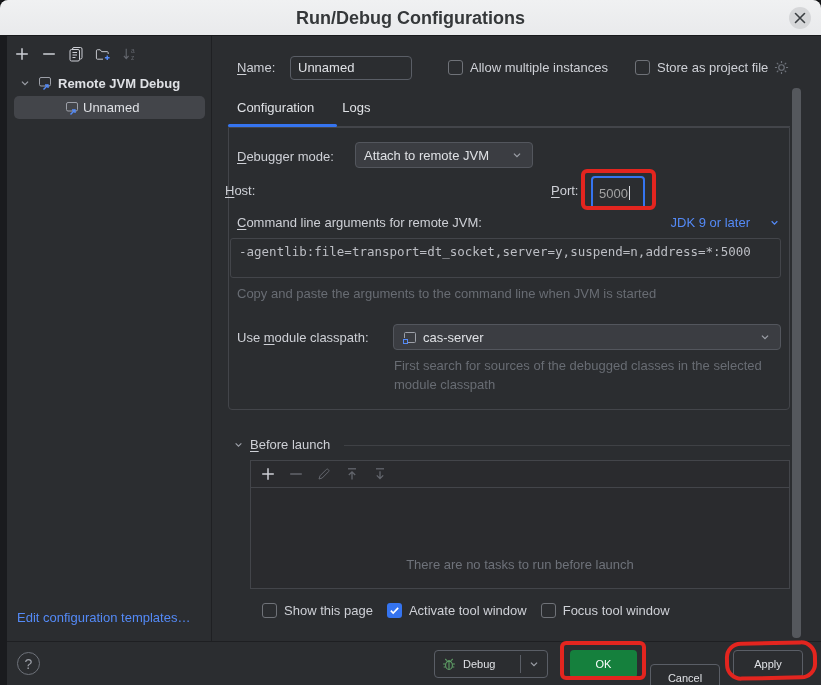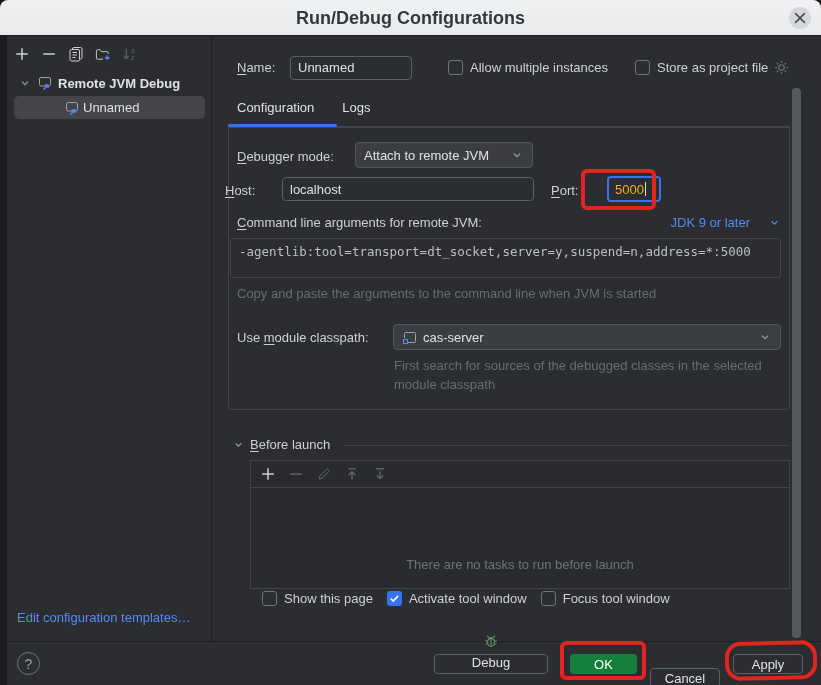--- a/index.html
+++ b/index.html
@@ -57,53 +57,53 @@
 
   .lbl-debugger { position:absolute; left:24px; top:113px; }
   .combo { background:#3B3D42; border:1px solid #53565D; border-radius:4px; display:flex;
            align-items:center; padding:0 8px; color:#DFE1E5; }
   .combo-debugger { position:absolute; left:142px; top:106px; width:178px; height:26px; }
   .combo .chev { margin-left:auto; color:#9DA0A8; }
 
   .lbl-host { position:absolute; left:12px; top:147px; }
   .host-input { position:absolute; left:69px; top:141px; width:252px; }
   .lbl-port { position:absolute; left:338px; top:147px; }
-  .port-input { position:absolute; left:378px; top:140px; width:54px; height:26px;
-                border:2px solid #3574F0; border-radius:4px; display:flex; align-items:center; padding:0 6px; color:#eab308;margin-left:16px; }
+  .port-input { position:absolute; left:378px; top:140px; width:54px; height:34px;
+                border:2px solid #3574F0; border-radius:4px; display:flex; align-items:center; padding:0 6px; color:#a3a3a3; }
   .caret { display:inline-block; width:1.5px; height:14px; background:#D8DADF; margin-left:1px; }
 
   .lbl-args { position:absolute; left:24px; top:179px; }
   .jdk-link { position:absolute; right:40px; top:179px; color:#548AF7; display:flex; align-items:center; gap:18px; cursor:pointer; }
   .args-box { position:absolute; left:17px; top:202px; width:551px; height:40px;
               border:1px solid #43454A; border-radius:3px; padding:5px 8px;
               font-family:"DejaVu Sans Mono", monospace; font-size:12.5px; color:#BCBEC4; }
   .args-hint { position:absolute; left:24px; top:250px; }
 
   .lbl-module { position:absolute; left:24px; top:294px; }
   .combo-module { position:absolute; left:180px; top:288px; width:388px; height:26px; gap:5px; }
   .module-hint { position:absolute; left:181px; top:321px; width:380px; line-height:1.45; }
 
   .bl-header { position:absolute; left:19px; top:401px; display:flex; align-items:center; gap:5px; }
   .bl-line { position:absolute; left:131px; top:409px; width:446px; height:1px; background:#3F4145; }
   .bl-panel { position:absolute; left:37px; top:424px; width:540px; height:129px;
               border:1px solid #43454A; background:#2A2B2E; }
   .bl-toolbar { height:27px; border-bottom:1px solid #43454A; display:flex; align-items:center; gap:12px; padding-left:9px; }
   .bl-empty { position:absolute; left:0; right:0; top:96px; text-align:center; color:#6E727A; }
 
-  .options-row { position:absolute; left:49px; top:555px; display:flex; align-items:center; gap:14px;justify-content:flex-end; }
+  .options-row { position:absolute; left:49px; top:567px; display:flex; align-items:center; gap:14px;justify-content:flex-end; }
   .opt { display:flex; align-items:center; }
 
   
   .footer { position:absolute; left:0; right:0; bottom:0; height:44px; background:#2B2D30;
             border-top:1px solid #1E1F22; z-index:10; }
   .help-btn { position:absolute; left:17px; top:10px; width:23px; height:23px; border:1px solid #6E727A;
               border-radius:50%; color:#9DA0A8; display:flex; align-items:center; justify-content:center; font-size:14px; }
   .btns { position:absolute; right:18px; top:8px; display:flex; gap:13px; height:28px; align-items:center; }
-  .btn { height:20px; border:1px solid #5A5E66; border-radius:4px; background:transparent;
-         color:#DFE1E5; display:flex; align-items:center; justify-content:center; font-size:13px; cursor:pointer;flex-direction:column; }
+  .btn { height:28px; border:1px solid #5A5E66; border-radius:4px; background:transparent;
+         color:#DFE1E5; display:flex; align-items:center; justify-content:center; font-size:11px; cursor:pointer; }
   .btn-debug { width:114px; margin-right:9px; gap:6px; padding:0 6px; }
   .btn-debug .divider { width:1px; height:18px; background:#5A5E66; margin-left:auto; }
   .btn-ok { width:67px; background:#15803d; border:none; color:#fff; }
   .btn-cancel { width:70px;margin-top:28px; }
   .btn-apply { width:70px; }
 
   .scroll-thumb { position:absolute; left:792px; top:88px; width:9px; height:550px;
                   background:#55585D; border-radius:4px; z-index:4; }
 
   .ann { position:absolute; border:4px solid #E3251F; pointer-events:none; z-index:50; }
@@ -228,41 +228,38 @@
     <div class="combo combo-debugger">
       <span>Attach to remote JVM</span>
       <span class="chev">
         <svg width="14" height="14" viewBox="0 0 16 16">
             <path d="M4.5 6.5L8 10l3.5-3.5" fill="none" stroke="#9DA0A8" stroke-width="1.4"></path>
           </svg>
       </span>
     </div>
 
     <span class="lbl lbl-host"><span class="mn">H</span><span>ost:</span></span>
-    <div class="text-input host-input" style="position:absolute">
-        <span>localhost</span>
-      </div>
 
     <span class="lbl lbl-port"><span class="mn">P</span><span>ort:</span></span>
     <div class="port-input">
         <span>5000</span>
         <span class="caret"></span>
       </div>
 
     <span class="lbl lbl-args"><span class="mn">C</span><span>ommand line arguments for remote JVM:</span></span>
     <span class="jdk-link">
       <span>JDK 9 or later</span>
       <span>
         <svg width="13" height="13" viewBox="0 0 16 16">
             <path d="M4.5 6.5L8 10l3.5-3.5" fill="none" stroke="#548AF7" stroke-width="1.5"></path>
           </svg>
       </span>
     </span>
 
-    <div class="args-box"><span>-agentlib:tool=transport=dt_socket,server=y,suspend=n,address=*:5000</span></div>
+    <div class="args-box"><span>-agentlib:file=transport=dt_socket,server=y,suspend=n,address=*:5000</span></div>
     <div class="hint args-hint">Copy and paste the arguments to the command line when JVM is started</div>
 
     <span class="lbl lbl-module"><span>Use </span><span class="mn">m</span><span>odule classpath:</span></span>
     <div class="combo combo-module">
       <span>
         <svg width="16" height="16" viewBox="0 0 16 16" fill="none">
             <path d="M5.5 13.5h7a1 1 0 0 0 1-1v-8a1 1 0 0 0-1-1h-9a1 1 0 0 0-1 1V9" stroke="#9DA0A8"></path>
             <rect x="1.5" y="10.5" width="4" height="4" stroke="#548AF7"></rect>
           </svg>
       </span>

